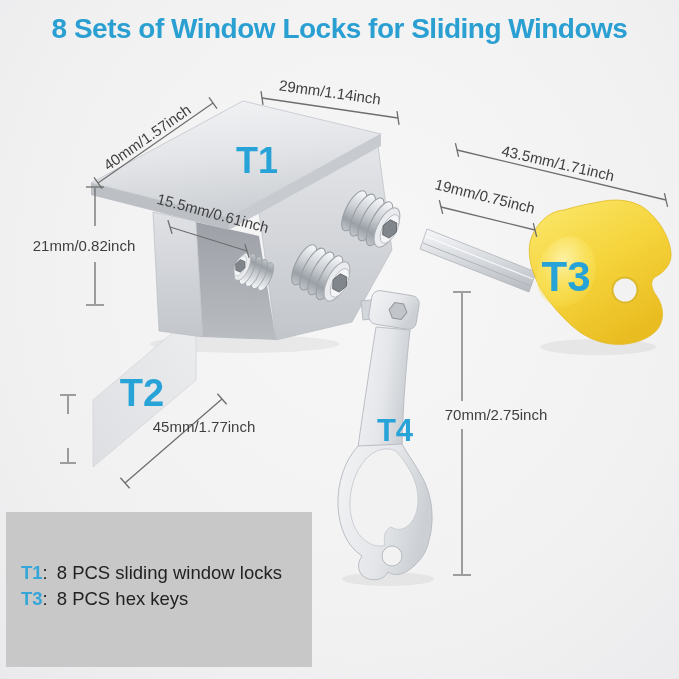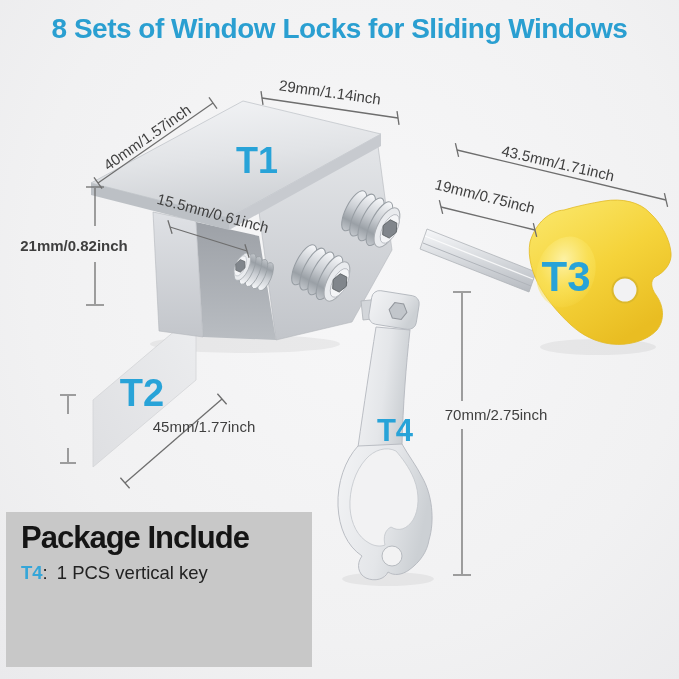--- a/index.html
+++ b/index.html
@@ -215,28 +215,30 @@
   <div class="title">8 Sets of Window Locks for Sliding Windows</div>
 
   <div class="plabel" style="left:257px;top:161px;font-size:36px;">T1</div>
   <div class="plabel" style="left:142px;top:393px;font-size:38px;">T2</div>
   <div class="plabel" style="left:566px;top:277px;font-size:42px;">T3</div>
   <div class="plabel" style="left:395px;top:431px;font-size:31px;">T4</div>
 
   <div class="dim" style="left:330px;top:92px;transform:translate(-50%,-50%) rotate(8deg);">29mm/1.14inch</div>
   <div class="dim" style="left:147px;top:137px;transform:translate(-50%,-50%) rotate(-35deg);">40mm/1.57inch</div>
   <div class="dim" style="left:213px;top:213px;transform:translate(-50%,-50%) rotate(15deg);">15.5mm/0.61inch</div>
-  <div class="dim" style="left:74px;top:245px;font-weight:bold;">21mm/0.82inch</div>
+  <div class="dim" style="left:84px;top:245px;">21mm/0.82inch</div>
   <div class="dim" style="left:558px;top:163px;transform:translate(-50%,-50%) rotate(13deg);">43.5mm/1.71inch</div>
   <div class="dim" style="left:485px;top:196px;transform:translate(-50%,-50%) rotate(14deg);">19mm/0.75inch</div>
   <div class="dim" style="left:204px;top:426px;">45mm/1.77inch</div>
   <div class="dim" style="left:496px;top:414px;">70mm/2.75inch</div>
 
   <div class="pkg">
-    <div class="pkg-title">Package Include</div>
     <div class="pkg-rows">
       <div class="pkg-row">
-        <span class="lbl">T4</span><span class="sep">:</span><span>1 PCS vertical key</span>
+        <span class="lbl">T1</span><span class="sep">:</span><span>8 PCS sliding window locks</span>
+      </div>
+      <div class="pkg-row">
+        <span class="lbl">T3</span><span class="sep">:</span><span>8 PCS hex keys</span>
       </div>
     </div>
   </div>
 
 </div>
 
 </body></html>

